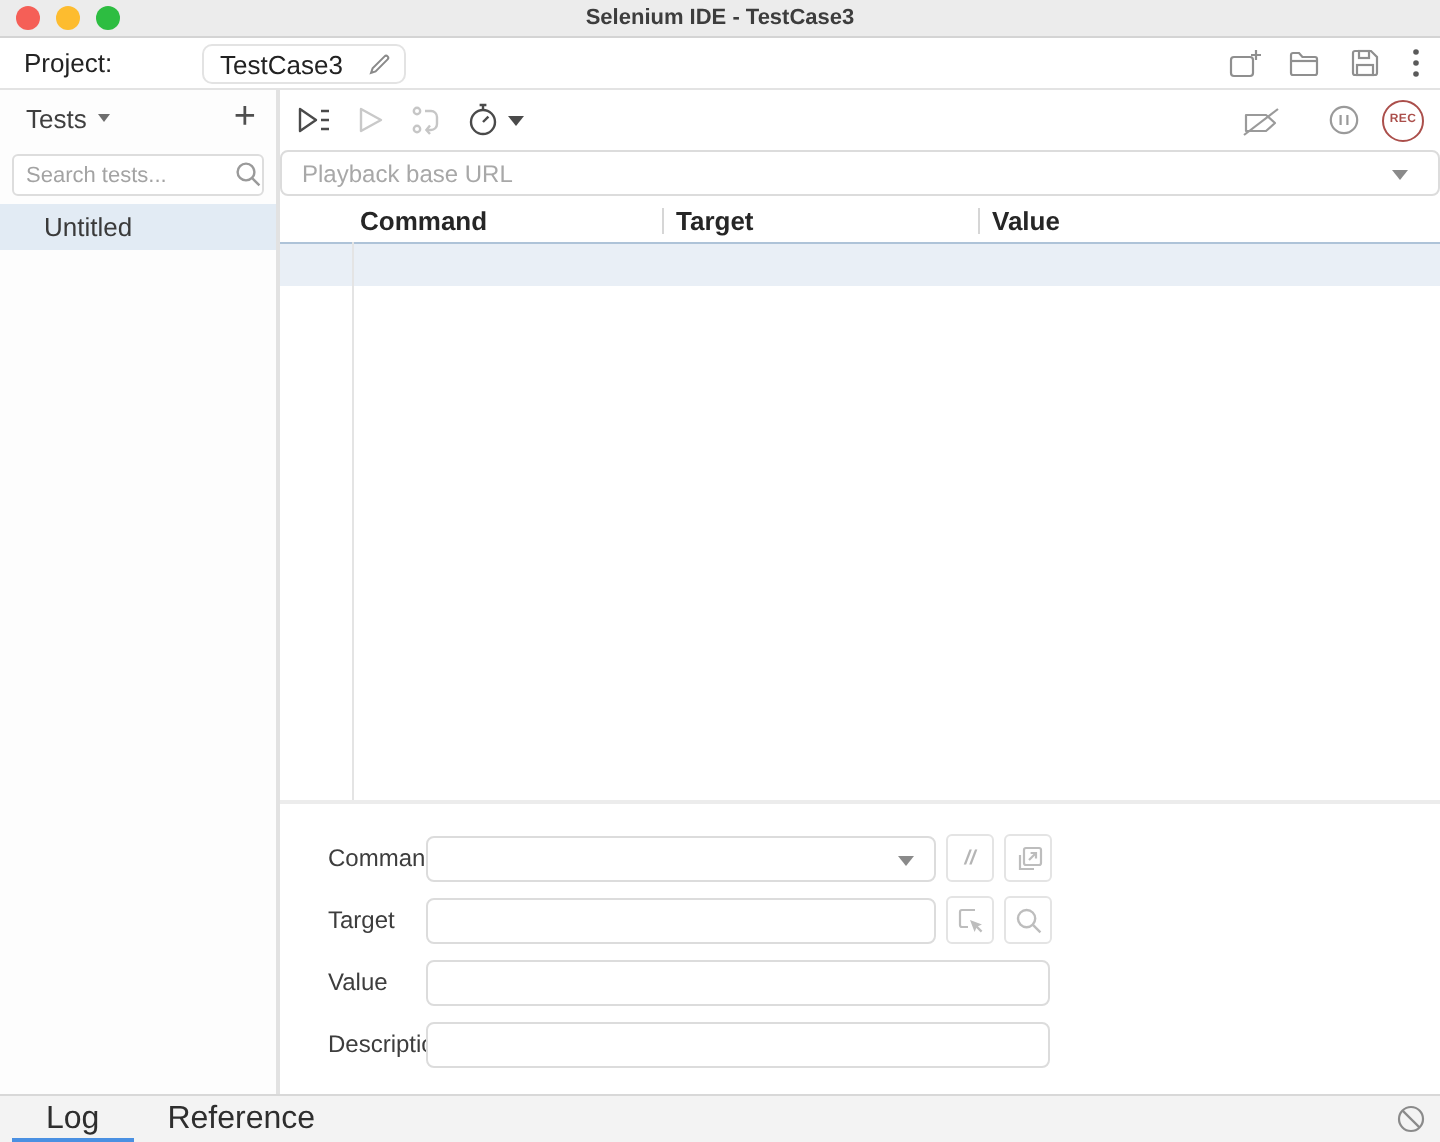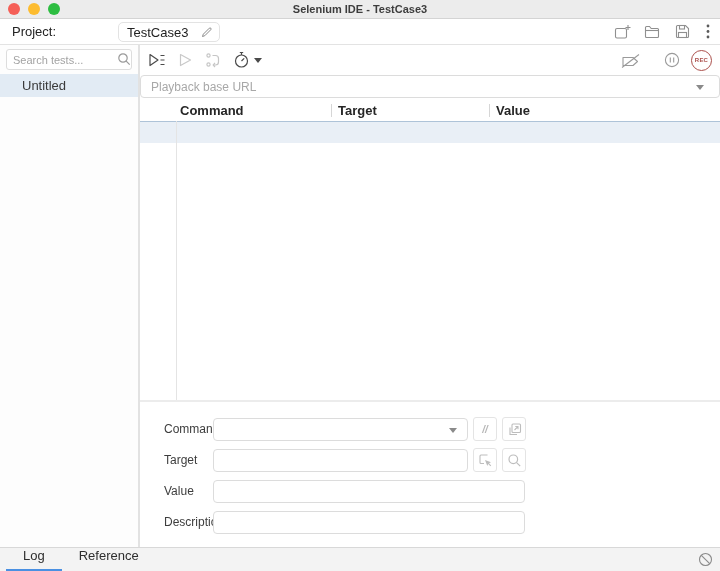--- a/index.html
+++ b/index.html
@@ -13,21 +13,21 @@
     display:flex; align-items:center; justify-content:center; }
   .lights { position:absolute; left:8px; top:3px; display:flex; gap:8px; }
   .light { width:12px; height:12px; border-radius:50%; }
   .titlebar-title { font-size:11px; font-weight:bold; color:#3d3d3d; }
 
   
   .header { position:absolute; top:19px; left:0; width:100%; height:26px;
     background:#fff; border-bottom:1px solid #e3e3e3; }
   .project-label { position:absolute; left:12px; top:0; line-height:25px;
     font-size:13px; font-weight:normal; color:#232323; }
-  .project-field { position:absolute; left:118px; top:3px; width:102px; height:20px;
+  .project-field { position:absolute; left:101px; top:3px; width:102px; height:20px;
     border:1px solid #e3e3e3; border-radius:5px; display:flex; align-items:center;
     padding:0 6px 0 8px; }
   .project-name { font-size:13px; color:#222; flex:1; }
   .header-actions { position:absolute; right:7px; top:0; height:25px;
     display:flex; align-items:center; gap:12px; }
   .hbtn { display:flex; align-items:center; justify-content:center; width:18px; height:18px; cursor:pointer; }
 
   
   .bodywrap { position:absolute; top:45px; left:0; width:100%; height:502px; display:flex; }
 
@@ -95,21 +95,21 @@
   .w-mid { width:255px; } .w-wide { width:312px; }
   .editor-btn { width:24px; height:24px; border:1px solid #e4e4e4; border-radius:3px;
     margin-left:5px; display:flex; align-items:center; justify-content:center;
     background:#fff; cursor:pointer; }
   .slashes { font-size:10px; font-style:italic; color:#b5b5b5; font-weight:bold; }
 
   
   .tabbar { position:absolute; left:0; bottom:0; width:100%; height:24px;
     background:#f3f3f3; border-top:1px solid #d8d8d8;
     display:flex; align-items:stretch; padding-left:6px; }
-  .tab { display:flex; align-items:flex-start; padding:0 17px; font-size:13px; color:#2e2e2e;
+  .tab { display:flex; align-items:flex-end; padding:0 17px; font-size:16px; color:#2e2e2e;
     cursor:pointer; border-bottom:2px solid transparent; }
   .tab.active { border-bottom-color:#4a90e2; }
   .clear-log { margin-left:auto; margin-right:7px; display:flex; align-items:center; cursor:pointer; }
 
   svg { display:block; }
 </style>
 </head>
 <body>
 
 <div class="app">
@@ -159,20 +159,25 @@
             <circle cx="2" cy="7.5" r="1.4"></circle>
             <circle cx="2" cy="13" r="1.4"></circle>
         </svg>
       </div>
     </div>
   </div>
 
   <div class="bodywrap">
 
     <div class="sidebar">
+      <div class="tests-header">
+        <span class="tests-label">Tests</span>
+        <span class="caret-down caret-sm"></span>
+        <span class="plus-btn">+</span>
+      </div>
       <div class="search-wrap">
         <input class="search-input" type="text" placeholder="Search tests..." style="">
         <span class="search-icon">
           <svg width="14" height="14" viewBox="0 0 14 14" fill="none" stroke="#9a9a9a" stroke-width="1.2">
             <circle cx="6" cy="6" r="4.2"></circle>
               <path d="M9.2 9.2 L12.7 12.7"></path>
           </svg>
         </span>
       </div>
       <div class="test-list">

